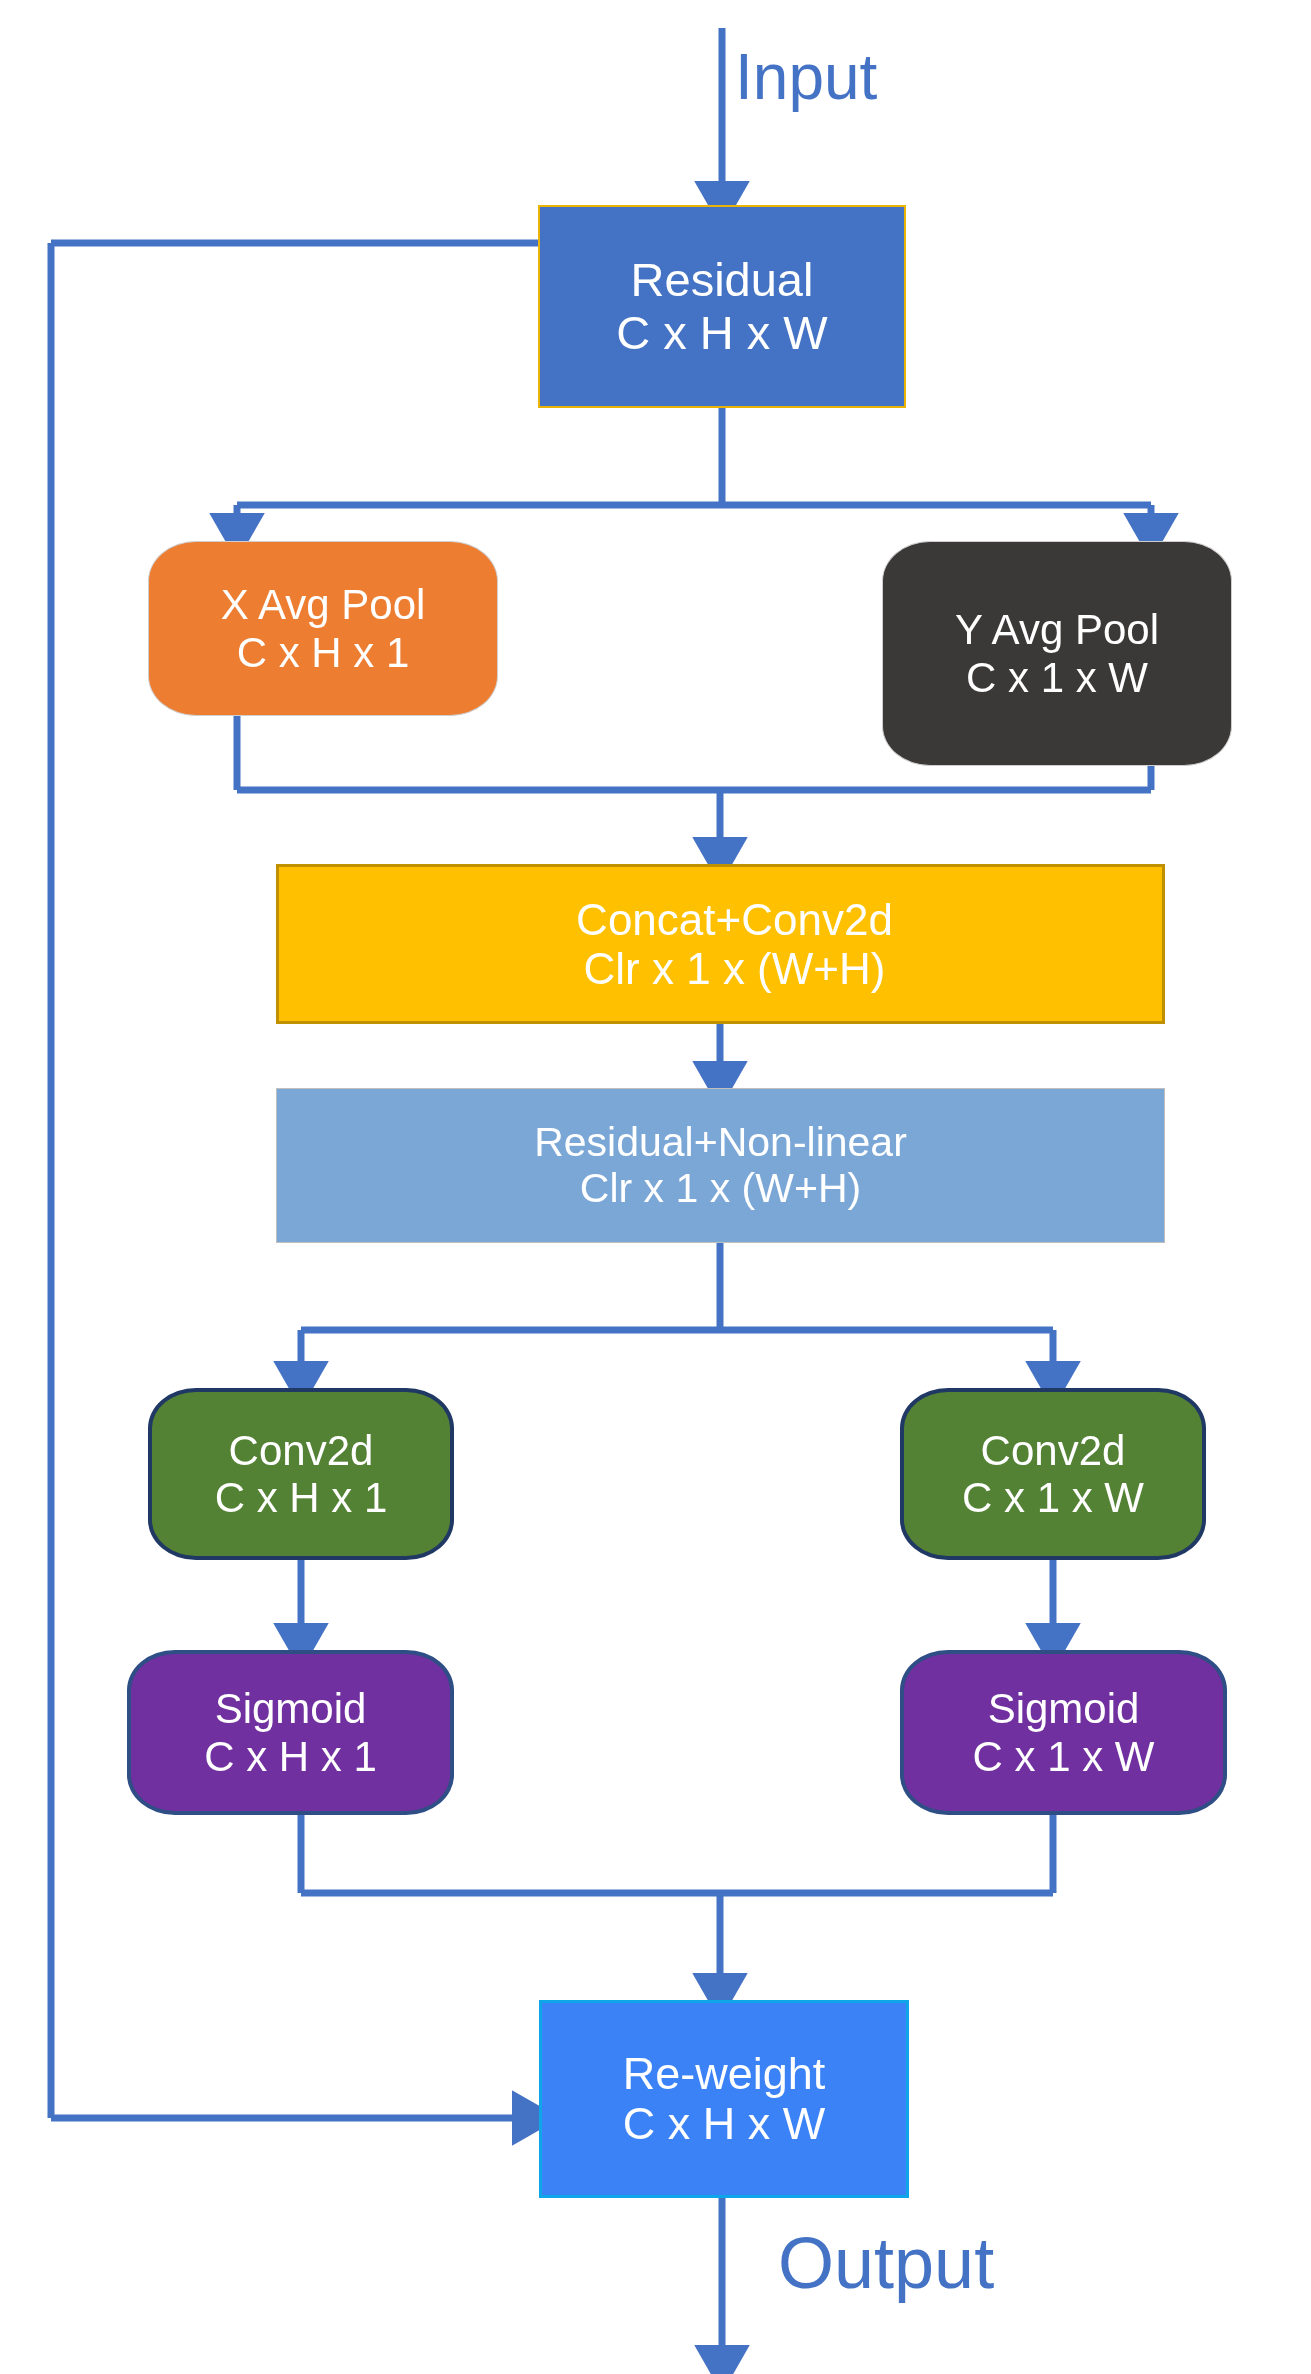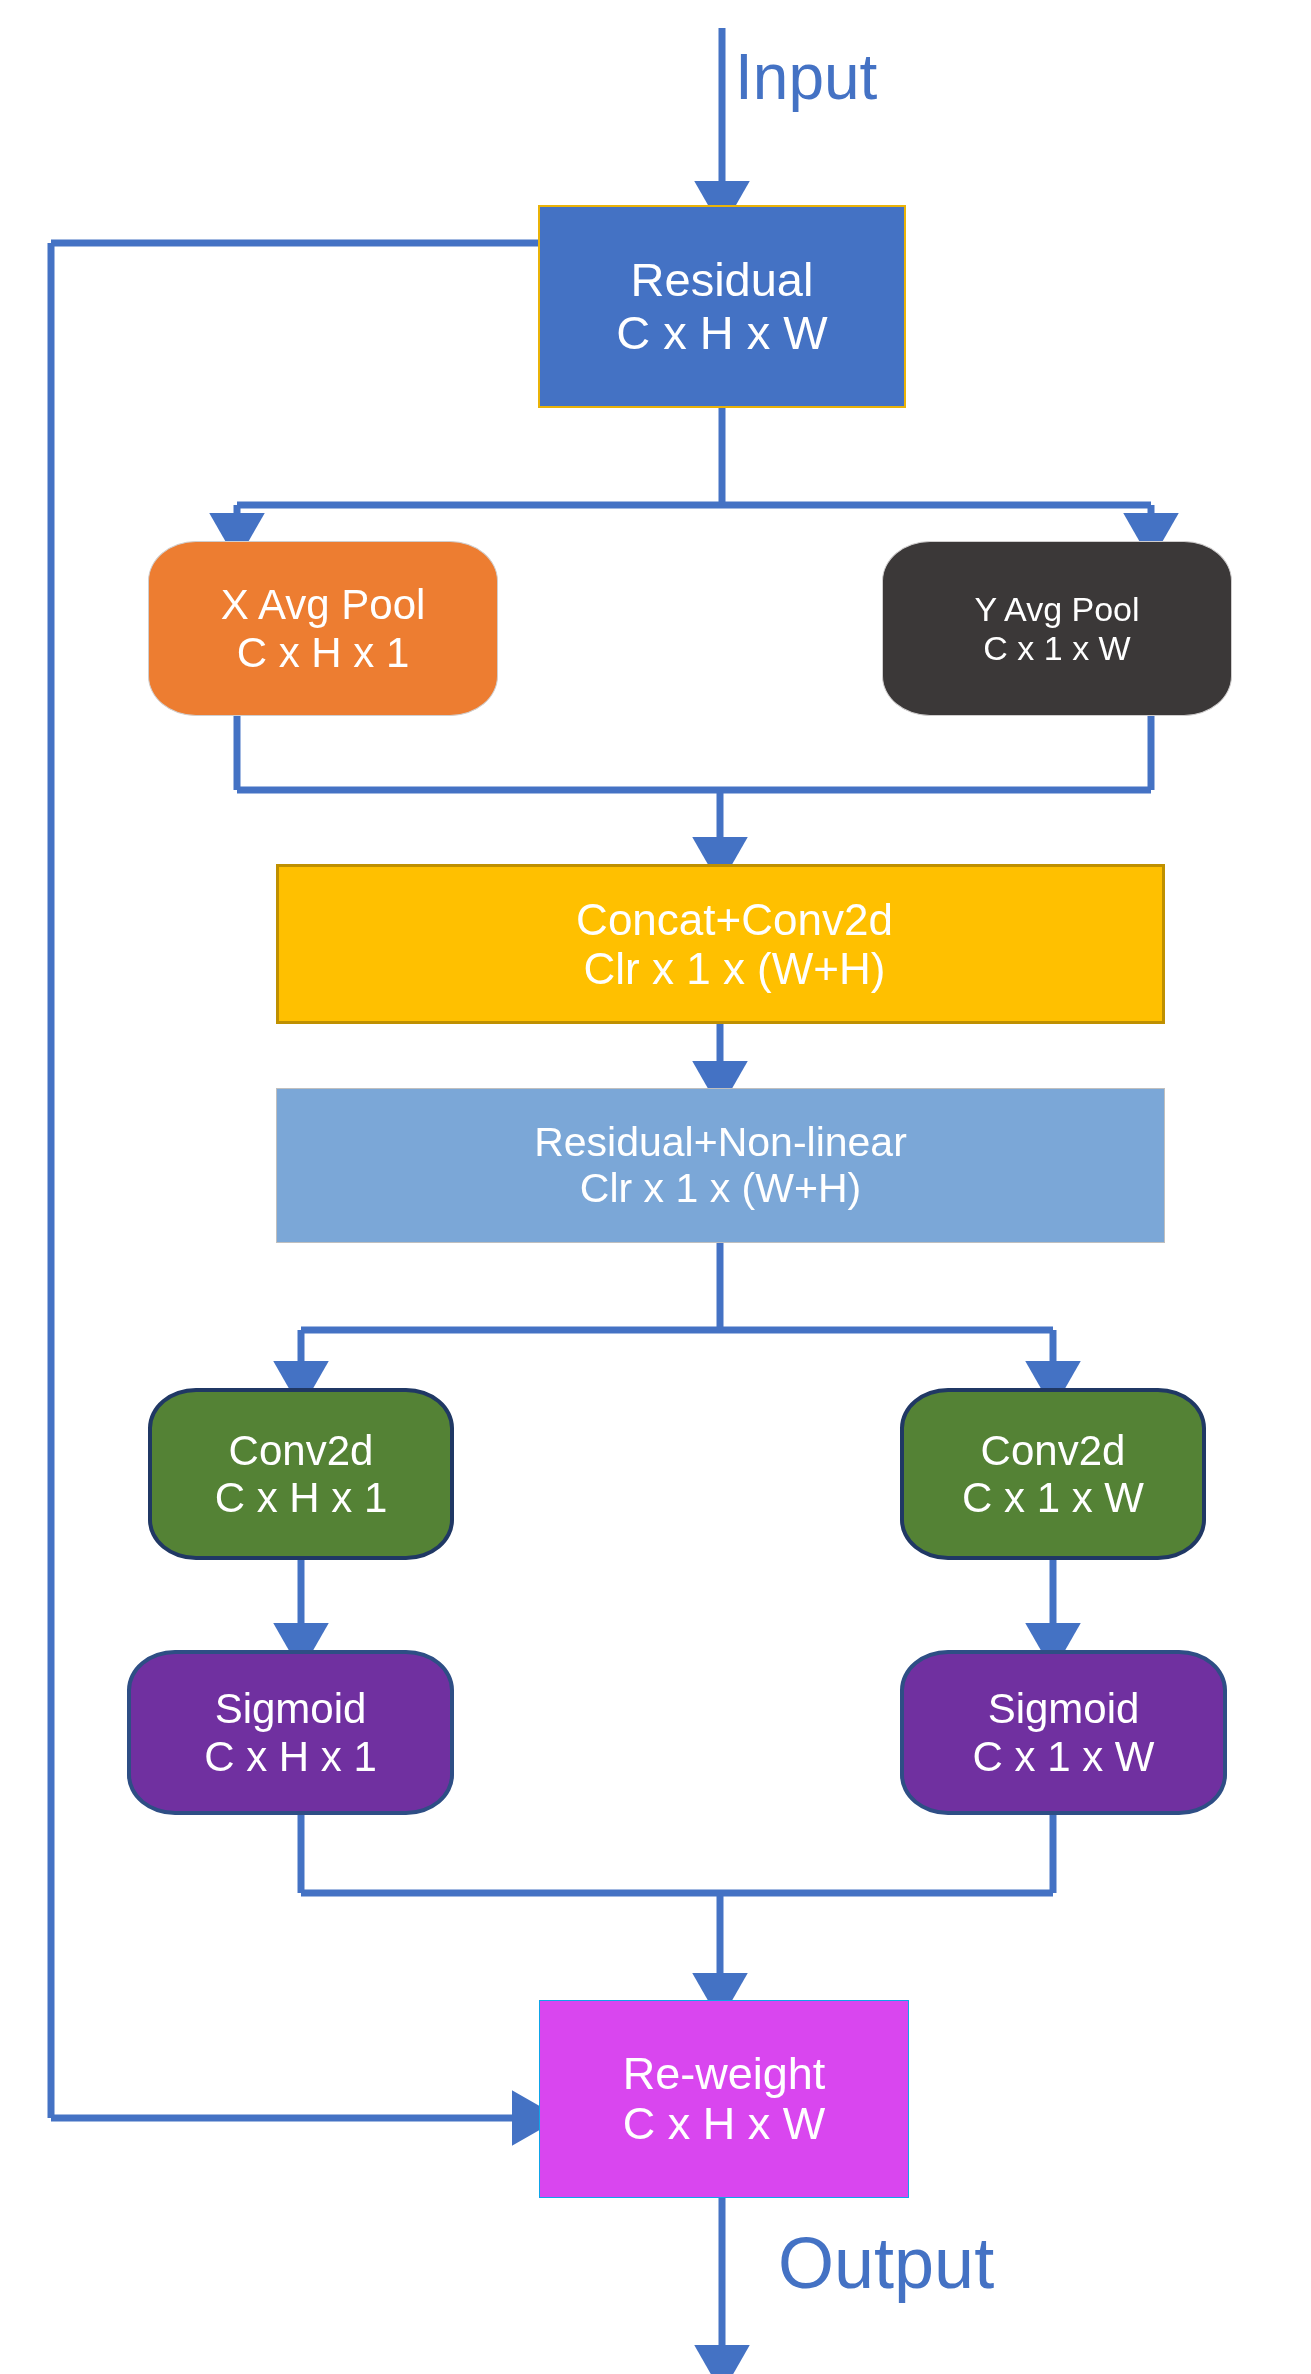--- a/index.html
+++ b/index.html
@@ -54,28 +54,28 @@
   .edge-label {
     position: absolute;
     color: #4472C4;
     white-space: nowrap;
     z-index: 4;
   }
 
   
   #node-residual   { left: 538px;  top: 205px;  width: 368px; height: 203px; background: #4472C4; border: 2px solid #eab308; font-size: 47px; }
   #node-xavgpool   { left: 148px;  top: 541px;  width: 350px; height: 175px; background: #ED7D31; border: 1px solid #d0cece; font-size: 42px; }
-  #node-yavgpool   { left: 882px;  top: 541px;  width: 350px; height: 175px; background: #3B3838; border: 1px solid #d0cece; font-size: 34px; }
+  #node-yavgpool   { left: 882px;  top: 541px;  width: 350px; height: 225px; background: #3B3838; border: 1px solid #d0cece; font-size: 42px; }
   #node-concat     { left: 276px;  top: 864px;  width: 889px; height: 160px; background: #FFC000; border: 3px solid #BF9000; font-size: 44px; padding-left: 28px; }
   #node-batchnorm  { left: 276px;  top: 1088px; width: 889px; height: 155px; background: #7BA7D7; border: 1px solid #bfbfbf; font-size: 41px; }
   #node-conv2d-l   { left: 148px;  top: 1388px; width: 306px; height: 172px; background: #548235; border: 4px solid #203864; font-size: 42px; }
   #node-conv2d-r   { left: 900px;  top: 1388px; width: 306px; height: 172px; background: #548235; border: 4px solid #203864; font-size: 42px; }
   #node-sigmoid-l  { left: 127px;  top: 1650px; width: 327px; height: 165px; background: #7030A0; border: 4px solid #2E4E85; font-size: 42px; }
   #node-sigmoid-r  { left: 900px;  top: 1650px; width: 327px; height: 165px; background: #7030A0; border: 4px solid #2E4E85; font-size: 42px; }
-  #node-reweight   { left: 539px;  top: 2000px; width: 370px; height: 198px; background: #d946ef; border: 1px solid #0ea5e9; font-size: 45px; }
+  #node-reweight   { left: 539px;  top: 2000px; width: 370px; height: 198px; background: #3b82f6; border: 3px solid #0ea5e9; font-size: 45px; }
 
   #label-input  { left: 735px; top: 40px;  font-size: 64px; }
   #label-output { left: 778px; top: 2222px; font-size: 72px; }
 </style>
 </head>
 <body>
 
 <div id="canvas">
 
   <svg id="wires" viewBox="0 0 1311 2374" width="1311" height="2374" xmlns="http://www.w3.org/2000/svg">

